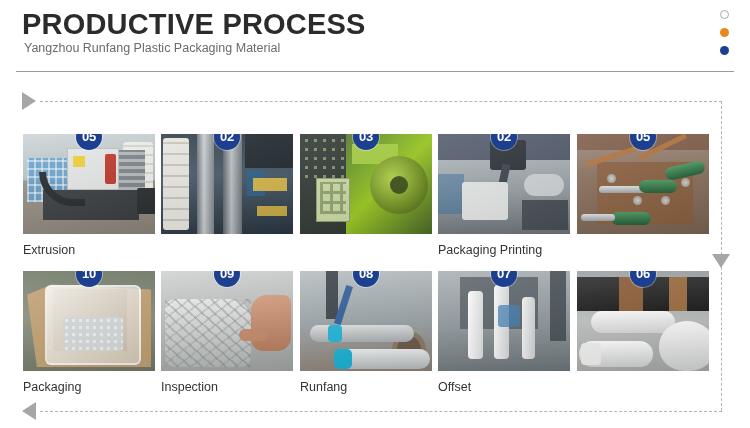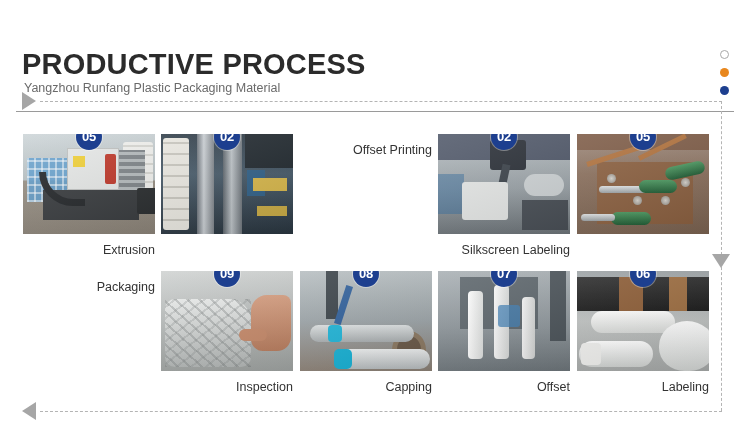--- a/index.html
+++ b/index.html
@@ -9,21 +9,21 @@
     font-family: "Liberation Sans", sans-serif;
   }
   #page {
     position: relative;
     width: 750px; height: 428px;
     background: #ffffff;
     overflow: hidden;
   }
 
   
-  #header { position: absolute; left: 0; top: 0; width: 750px; height: 73px; margin-top: 40px; }
+  #header { position: absolute; left: 0; top: 0; width: 750px; height: 73px; }
   #page-title {
     position: absolute; left: 22px; top: 8px;
     font-size: 29px; font-weight: bold; letter-spacing: .2px;
     color: #2b2b2b; white-space: nowrap;
   }
   #page-subtitle {
     position: absolute; left: 24px; top: 41px;
     font-size: 12.5px; color: #6a6a6a; white-space: nowrap;
   }
   #header-rule {
@@ -76,21 +76,21 @@
     background: #1d3f8f;
     color: #ffffff;
     font-size: 13px; font-weight: bold;
     line-height: 26px; text-align: center;
     letter-spacing: -.3px;
     z-index: 6;
     box-shadow: 0 0 0 1px rgba(255,255,255,.35);
   }
   .caption {
     width: 132px; margin-top: 9px;
-    text-align: right;
+    text-align: left;
     font-size: 12.5px; color: #333333;
     white-space: nowrap;
   }
 
   
   .sc { position: absolute; inset: 0; }
   .ob { position: absolute; }
 
   
   .s1-bg { inset:0; background:linear-gradient(180deg,#cdd5d8 0%,#b9c2c4 46%,#9a9286 47%,#8d857a 100%); }
@@ -277,37 +277,48 @@
           <div class="ob s2-yel"></div>
         <div class="ob s2-yel2"></div>
         <div class="ob s2-col1"></div>
           <div class="ob s2-col2"></div>
         <div class="sheen"></div>
         <div class="badge">02</div>
       </div>
     </div>
 
     <div class="cell" style="left:277px;">
-      <div class="caption">Offset Printing</div>
+      <div class="thumb">
+        <div class="sc s3-bg"></div>
+        <div class="ob s3-dark"></div>
+          <div class="ob s3-dots"></div>
+        <div class="ob s3-bar"></div>
+          <div class="ob s3-drum"></div>
+        <div class="ob s3-hub"></div>
+          <div class="ob s3-panel"></div>
+        <div class="ob s3-sw"></div>
+        <div class="sheen"></div>
+        <div class="badge">03</div>
+      </div>
     </div>
 
     <div class="cell" style="left:415px;">
       <div class="thumb">
         <div class="sc s4-bg"></div>
         <div class="ob s4-blue"></div>
           <div class="ob s4-top"></div>
         <div class="ob s4-mtr"></div>
           <div class="ob s4-arm"></div>
         <div class="ob s4-wht"></div>
           <div class="ob s4-cyl"></div>
         <div class="ob s4-dk"></div>
         <div class="sheen"></div>
         <div class="badge">02</div>
       </div>
-      <div class="caption">Silkscreen Labeling</div>
+      <div class="caption">Packaging Printing</div>
     </div>
 
     <div class="cell" style="left:554px;">
       <div class="thumb">
         <div class="sc s5-bg"></div>
         <div class="ob s5-top"></div>
         <div class="ob s5-plate"></div>
         <div class="ob s5-cop" style="left:10px;  top:28px; width:66px; transform:rotate(-18deg);"></div>
         <div class="ob s5-cop" style="left:62px;  top:22px; width:52px; transform:rotate(-26deg);"></div>
         <div class="ob s5-rod" style="left:22px; top:52px; width:48px;"></div>
@@ -322,20 +333,29 @@
         <div class="sheen"></div>
         <div class="badge">05</div>
       </div>
     </div>
 
   </div>
 
   <div class="row" style="top:271px;">
 
     <div class="cell" style="left:0;">
+      <div class="thumb">
+        <div class="sc s10-bg"></div>
+        <div class="ob s10-box"></div>
+          <div class="ob s10-in"></div>
+        <div class="ob s10-bag"></div>
+          <div class="ob s10-bub"></div>
+        <div class="sheen"></div>
+        <div class="badge">10</div>
+      </div>
       <div class="caption">Packaging</div>
     </div>
 
     <div class="cell" style="left:138px;">
       <div class="thumb">
         <div class="sc s9-bg"></div>
         <div class="ob s9-pile"></div>
           <div class="ob s9-tex"></div>
         <div class="ob s9-hand"></div>
           <div class="ob s9-fing"></div>
@@ -351,21 +371,21 @@
         <div class="ob s8-post"></div>
           <div class="ob s8-arm"></div>
         <div class="ob s8-ring"></div>
         <div class="ob s8-tube1"></div>
           <div class="ob s8-cap1"></div>
         <div class="ob s8-tube2"></div>
           <div class="ob s8-cap2"></div>
         <div class="sheen"></div>
         <div class="badge">08</div>
       </div>
-      <div class="caption">Capping</div>
+      <div class="caption">Runfang</div>
     </div>
 
     <div class="cell" style="left:415px;">
       <div class="thumb">
         <div class="sc s7-bg"></div>
         <div class="ob s7-panel"></div>
           <div class="ob s7-arm"></div>
         <div class="ob s7-t1"></div>
           <div class="ob s7-t2"></div>
         <div class="ob s7-t3"></div>
@@ -382,18 +402,17 @@
         <div class="ob s6-black"></div>
           <div class="ob s6-brown"></div>
         <div class="ob s6-brown2"></div>
         <div class="ob s6-tube1"></div>
           <div class="ob s6-tube2"></div>
         <div class="ob s6-cap"></div>
           <div class="ob s6-cone"></div>
         <div class="sheen"></div>
         <div class="badge">06</div>
       </div>
-      <div class="caption">Labeling</div>
     </div>
 
   </div>
 
 </div>
 
 </body></html>

